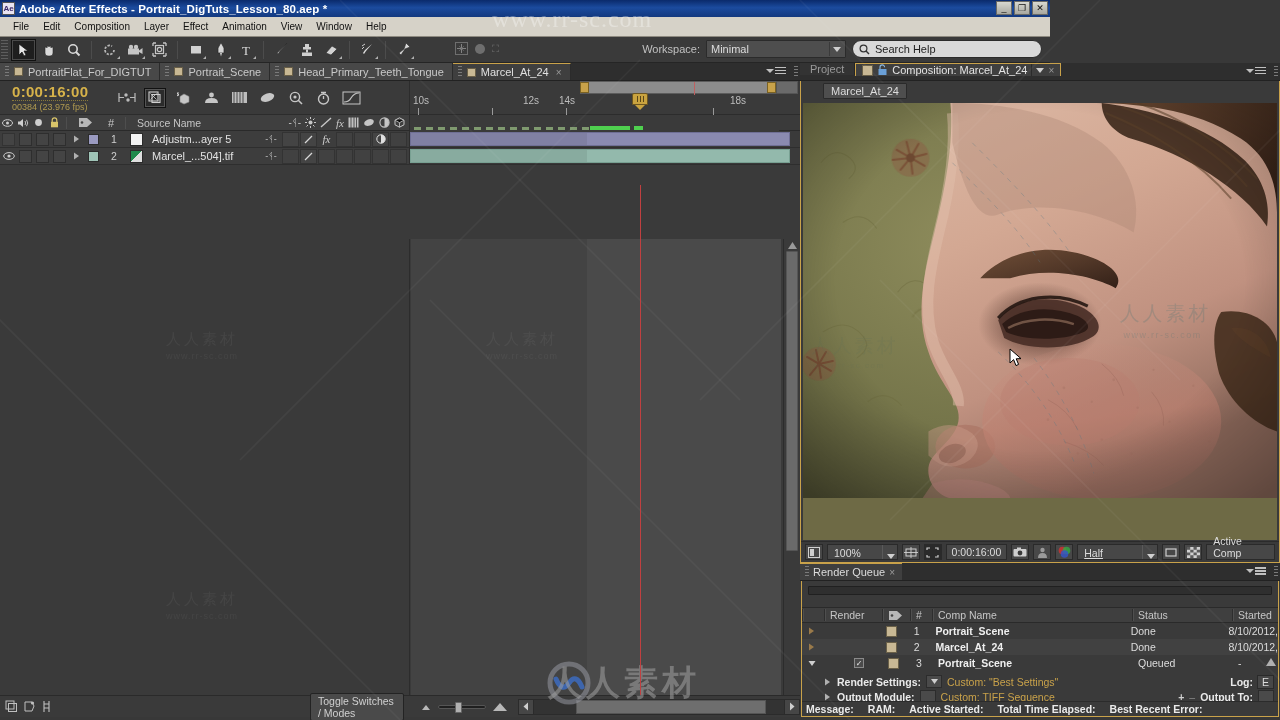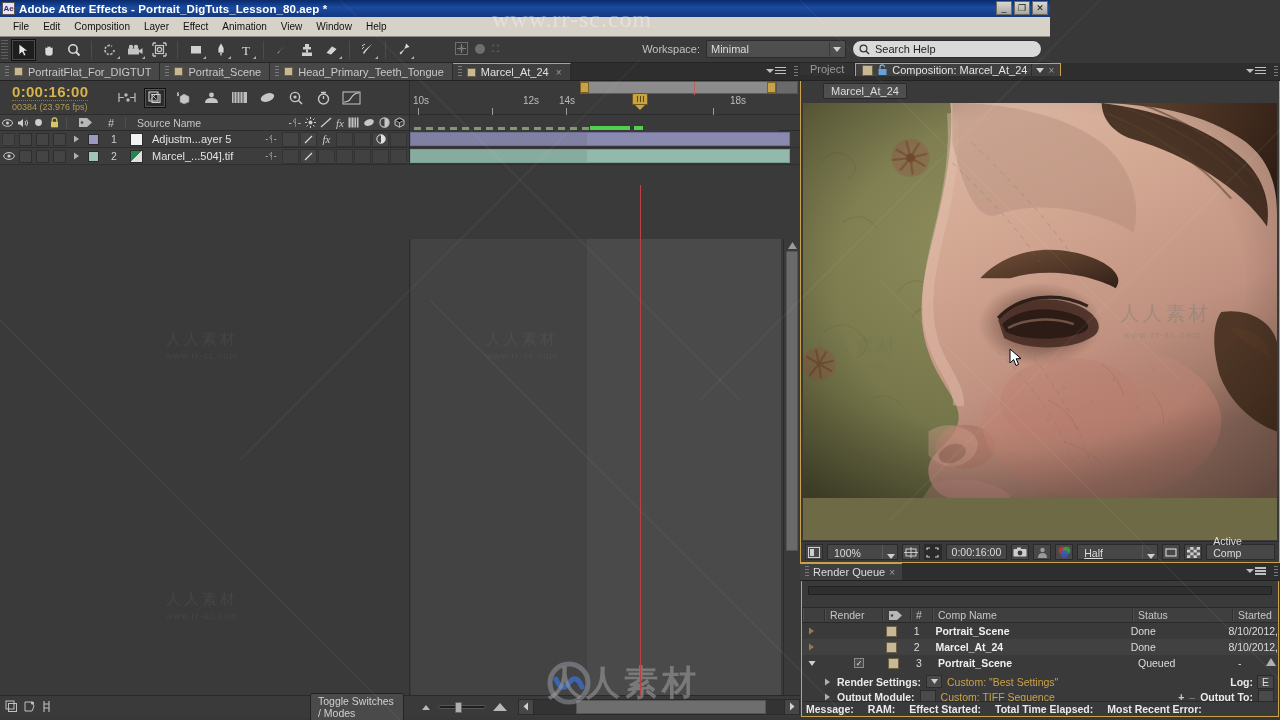--- a/index.html
+++ b/index.html
@@ -1238,23 +1238,23 @@
             <div>
               <svg width="12" height="10" viewBox="0 0 12 10">
                   <path d="M1 1 L11 1 L6 9 Z" fill="#b0b0b0"></path>
                 </svg>
             </div>
           </div>
 
           <div class="rq-footer">
             <span>Message:</span>
             <span>RAM:</span>
-            <span>Effect Started:</span>
+            <span>Active Started:</span>
             <span>Total Time Elapsed:</span>
-            <span>Most Recent Error:</span>
+            <span>Best Recent Error:</span>
           </div>
         </div>
       </div>
     </div>
   </div>
 
   <div class="wm wm-top">www.rr-sc.com</div>
 
   <div class="wm wm-small" style="left:166px; top:330px;">
     <span>人人素材</span><span class="u">www.rr-sc.com</span>

